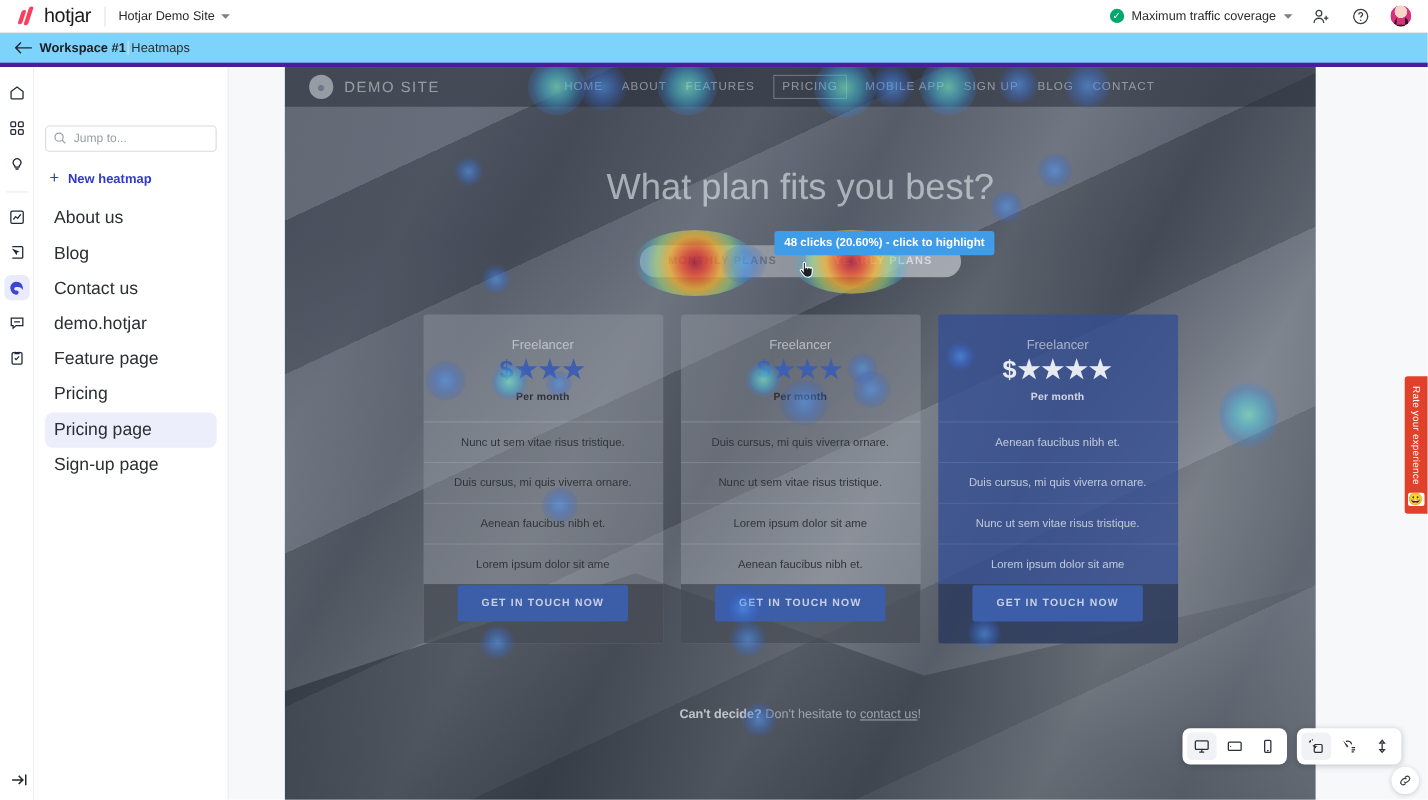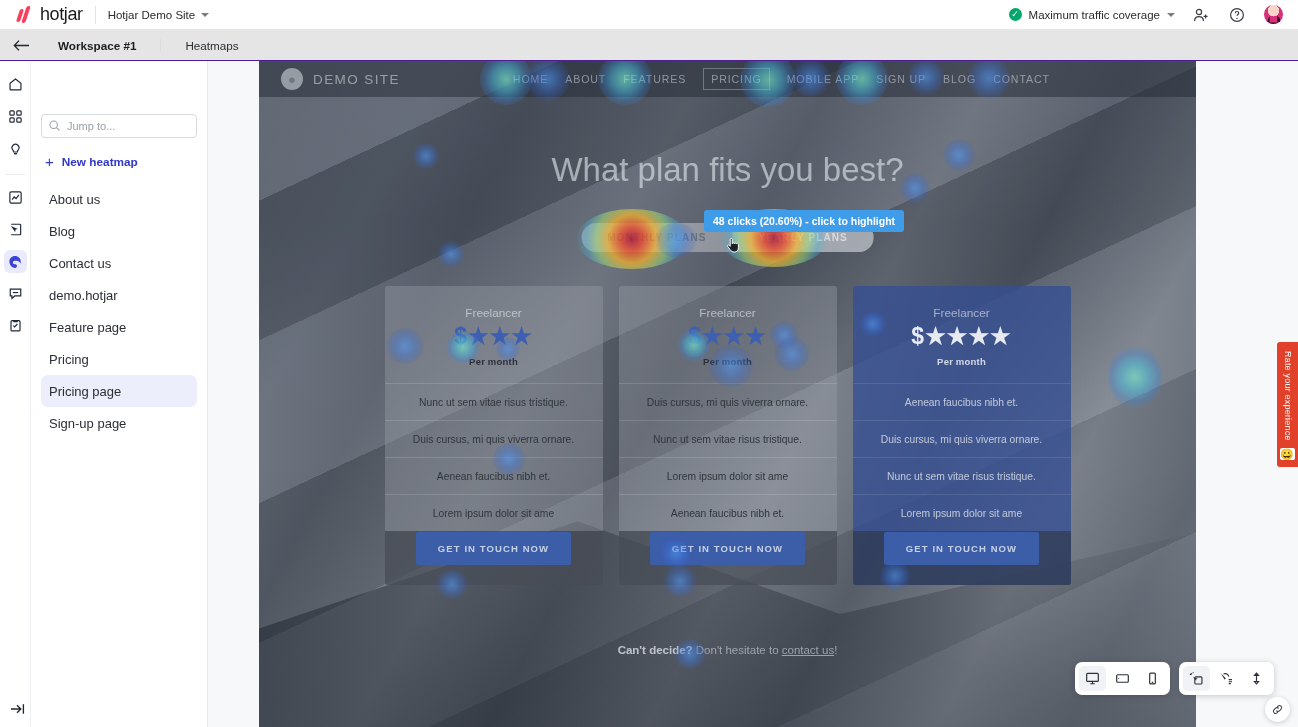--- a/index.html
+++ b/index.html
@@ -40,22 +40,22 @@
     border: 1px solid #ffffff; position: relative;
   }
   .avatar::after{
     content:""; position:absolute; left:50%; top:55%; width:13px; height:13px; transform:translateX(-50%);
     background:#2e1720; border-radius:50% 50% 40% 40%;
     clip-path: polygon(0 0, 22% 0, 18% 100%, 0 100%, 100% 100%, 82% 100%, 78% 0, 100% 0, 100% 55%, 0 55%);
   }
 
   
   .crumbbar {
-    height: 31px; min-height:31px; display:flex; align-items:center; gap:24px;
-    border-bottom:1px solid #4c1d95; background:#e5e5e5; padding-left:8px;
+    height: 31px; min-height:31px; display:flex; align-items:center; gap:2px;
+    border-bottom:4px solid #4c1d95; background:#7dd3fc; padding-left:8px;
   }
   .back-arrow { width:26px;height:26px;display:flex;align-items:center;justify-content:center;color:#23262b;font-size:15px; }
   .crumb-strong { font-size:11.7px; font-weight:bold; color:#1b1e23; }
   .crumb-div { width:1px;height:13px;background:#d9dce1; }
   .crumb { font-size:11.7px; color:#2b2e33; }
 
   
   .body { flex:1; display:flex; min-height:0; position:relative; }
 
   
@@ -79,21 +79,21 @@
   }
   .search-input::placeholder{ color:#9aa0a8; }
   .search-icon { position:absolute; left:7px; top:5px; color:#9aa0a8; }
   .new-heatmap {
     display:flex; align-items:center; gap:8px; margin:16px 0 14px 4px;
     color:#2f39c9; font-size:11.8px; font-weight:bold;
   }
   .plus { font-size:15px; font-weight:normal; line-height:1; color:#2f39c9; }
   .page-item {
     height:32px; display:flex; align-items:center; padding-left:8px;
-    font-size:13px; color:#2b2e33; border-radius:7px; margin-bottom:0px;
+    font-size:16px; color:#2b2e33; border-radius:7px; margin-bottom:0px;
   }
   .page-item.active { background:#eceefb; }
 
   
   .canvas { flex:1; position:relative; background:#f7f8fa; overflow:hidden; }
   .shot {
     position:absolute; left:51px; top:0; width:937px; height:727px;
     background:
       linear-gradient(180deg, rgba(70,78,92,.55) 0%, rgba(62,70,84,.48) 22%, rgba(92,99,110,.35) 55%, rgba(120,126,136,.30) 100%),
       linear-gradient(118deg,#5d6470 0%,#6b7380 14%,#565d69 22%,#7d838d 34%,#4f5561 44%,#8a9099 56%,#5a616d 66%,#9aa0a8 78%,#6d7480 88%,#838a94 100%);

